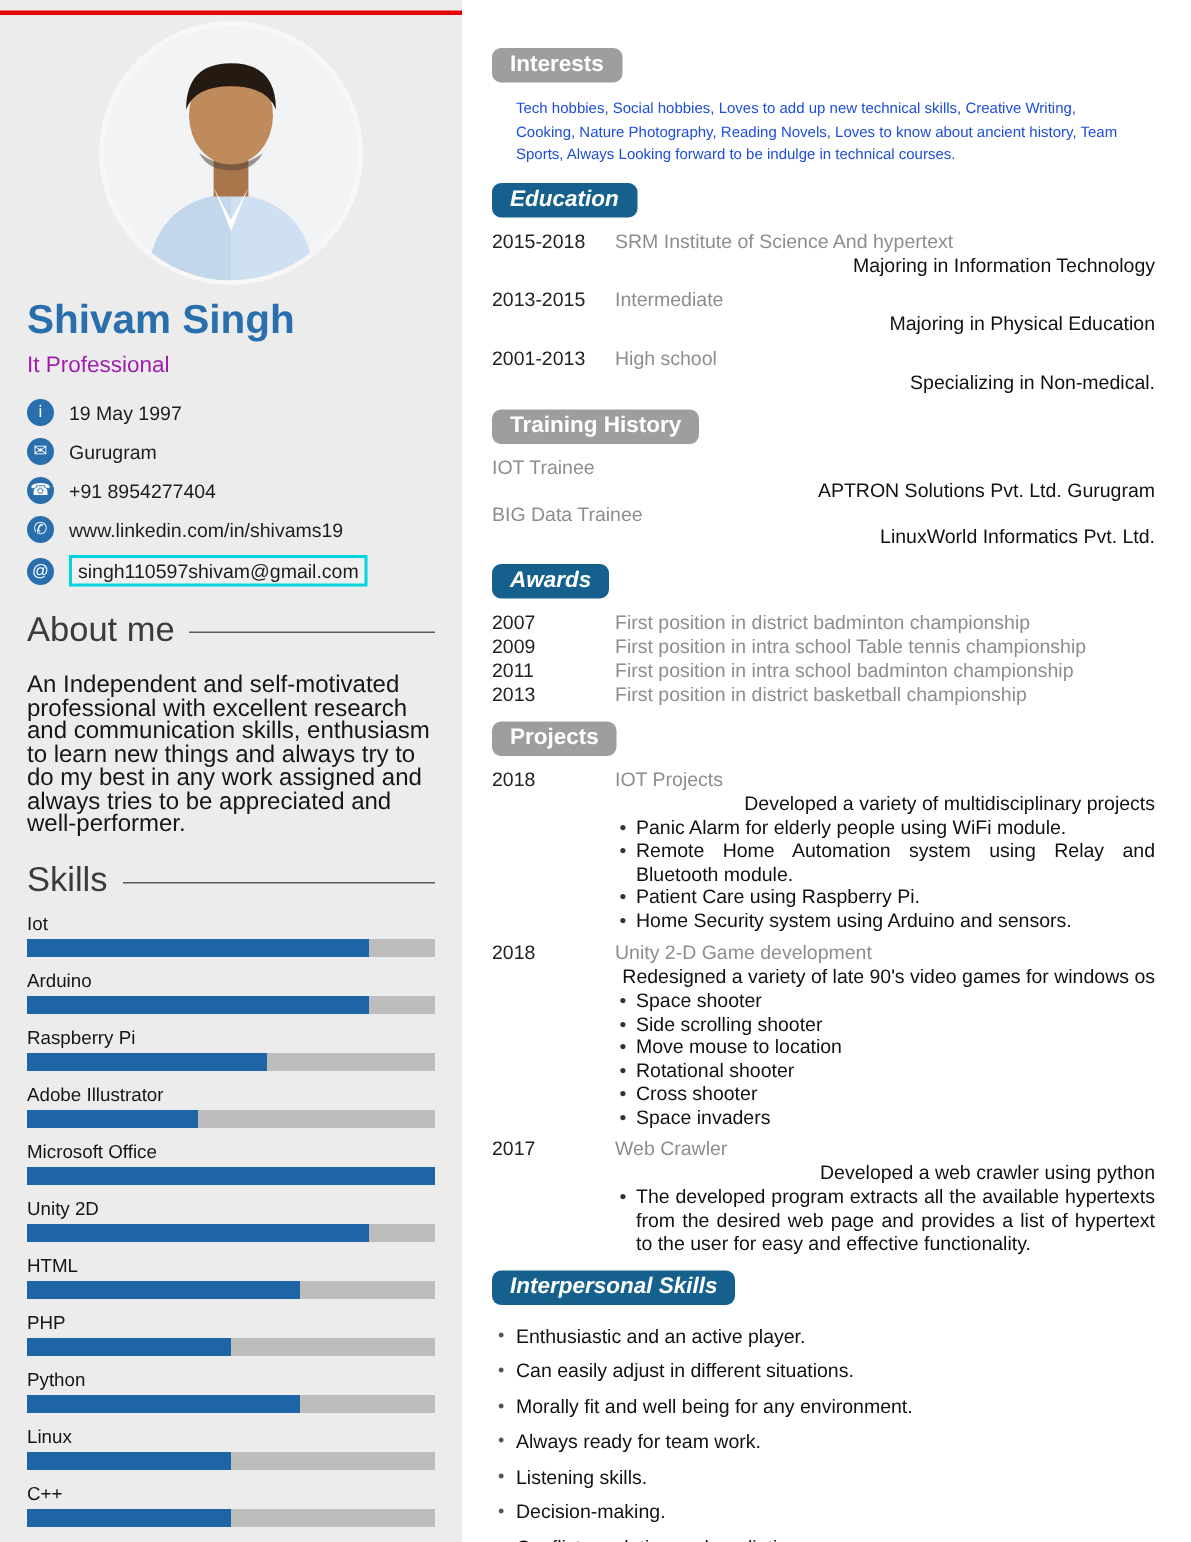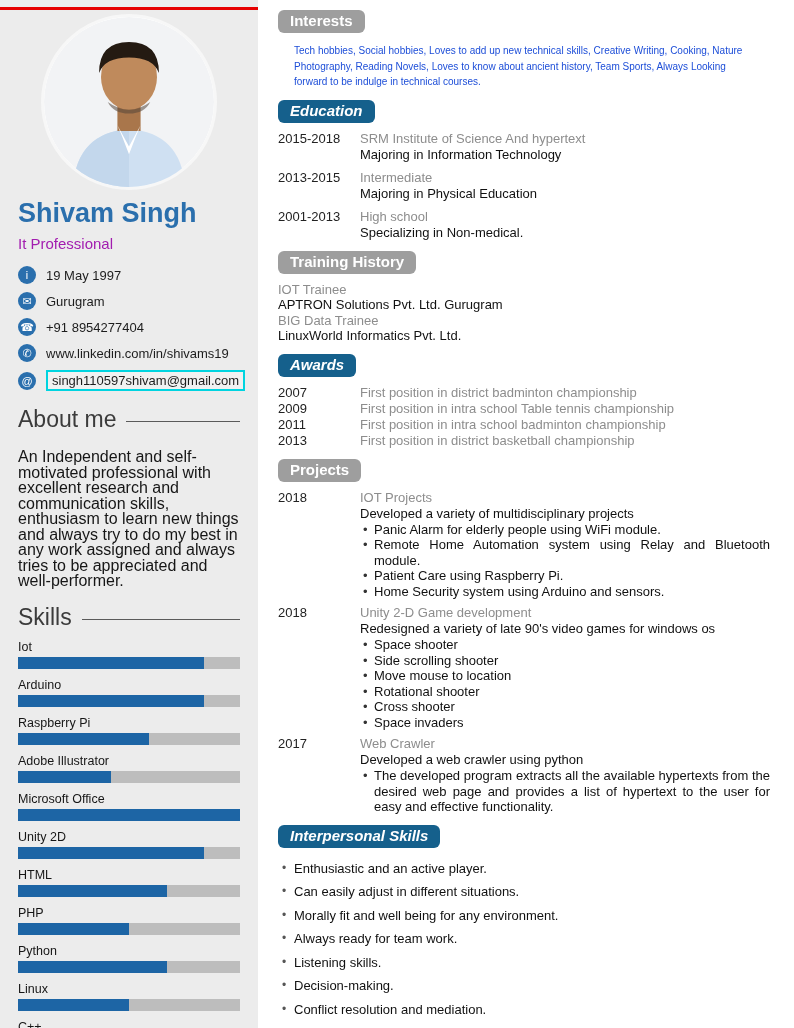--- a/index.html
+++ b/index.html
@@ -7,21 +7,21 @@
   body {
     font-family:"Liberation Sans", sans-serif;
     background:#ffffff;
     color:#111;
     overflow:hidden;
   }
   .page { display:flex; width:794px; height:1028px; position:relative; }
 
   
   .sidebar {
-    width:258px; flex-shrink:0; height:100%;
+    width:308px; flex-shrink:0; height:100%;
     background:var(--sidebar-bg,#ececec);
     padding:0 18px; position:relative; overflow:hidden;
   }
   .top-line { position:absolute; top:7px; left:0; right:0; height:3px; background:var(--top-red,#e60000); }
   .photo {
     width:176px; height:176px; border-radius:50%;
     margin:14px auto 0; overflow:hidden; background:#fff;
     border:3px solid #f7f7f7;
   }
   .photo svg { width:100%; height:100%; display:block; }
@@ -42,33 +42,33 @@
   }
   .side-heading .rule { flex:1; height:1px; background:#5a5a5a; margin-top:4px; }
   .about { font-size:16px; line-height:15.5px; color:#161616; margin-top:16px; }
   .skills-list { margin-top:9px; }
   .skill { margin-bottom:9px; }
   .skill-label { font-size:12.5px; color:#161616; margin-bottom:3px; }
   .skill-track { width:100%; height:12px; background:var(--bar-track,#bdbdbd); }
   .skill-fill { height:100%; background:var(--bar-fill,#1d65a5); }
 
   
-  .main { flex:1; padding:10px 24px 0 20px; overflow:hidden; }
+  .main { flex:1; padding:32px 24px 0 20px; overflow:hidden; }
   .badge {
     display:inline-block; padding:2px 12px 4px; border-radius:6px;
     color:#fff; font-size:15px; font-weight:bold; margin-bottom:8px;
   }
   .badge-gray { background:var(--badge-gray,#9e9e9e); }
   .badge-blue { background:var(--badge-blue,#15608c);font-style:italic; }
   section { margin-bottom:10px; }
   .body-text { font-size:10px; line-height:15.5px; color:#1d4ed8; margin:2px 16px 6px; }
   .row { display:grid; grid-template-columns:82px 1fr; margin-bottom:7px; }
   .col-year { font-size:13px; color:#222; line-height:16px; }
   .muted { font-size:13px; color:var(--muted,#8d8d8d); line-height:16px; }
-  .dark { font-size:13px; color:#111; line-height:16px; }
+  .dark { font-size:13px; color:#111; line-height:16px;text-align:right; }
   .train-line { font-size:13px; line-height:15.5px; }
   .train-line.muted { color:var(--muted,#8d8d8d); }
   .train-line.dark { color:#111; font-weight:500; }
   .award-row { margin-bottom:0; }
   .award-row .muted { line-height:15.5px; }
   .bullets { list-style:none; margin:0; }
   .bullets li {
     position:relative; padding-left:14px;
     font-size:13px; line-height:15.5px; color:#111; text-align:justify;
   }

